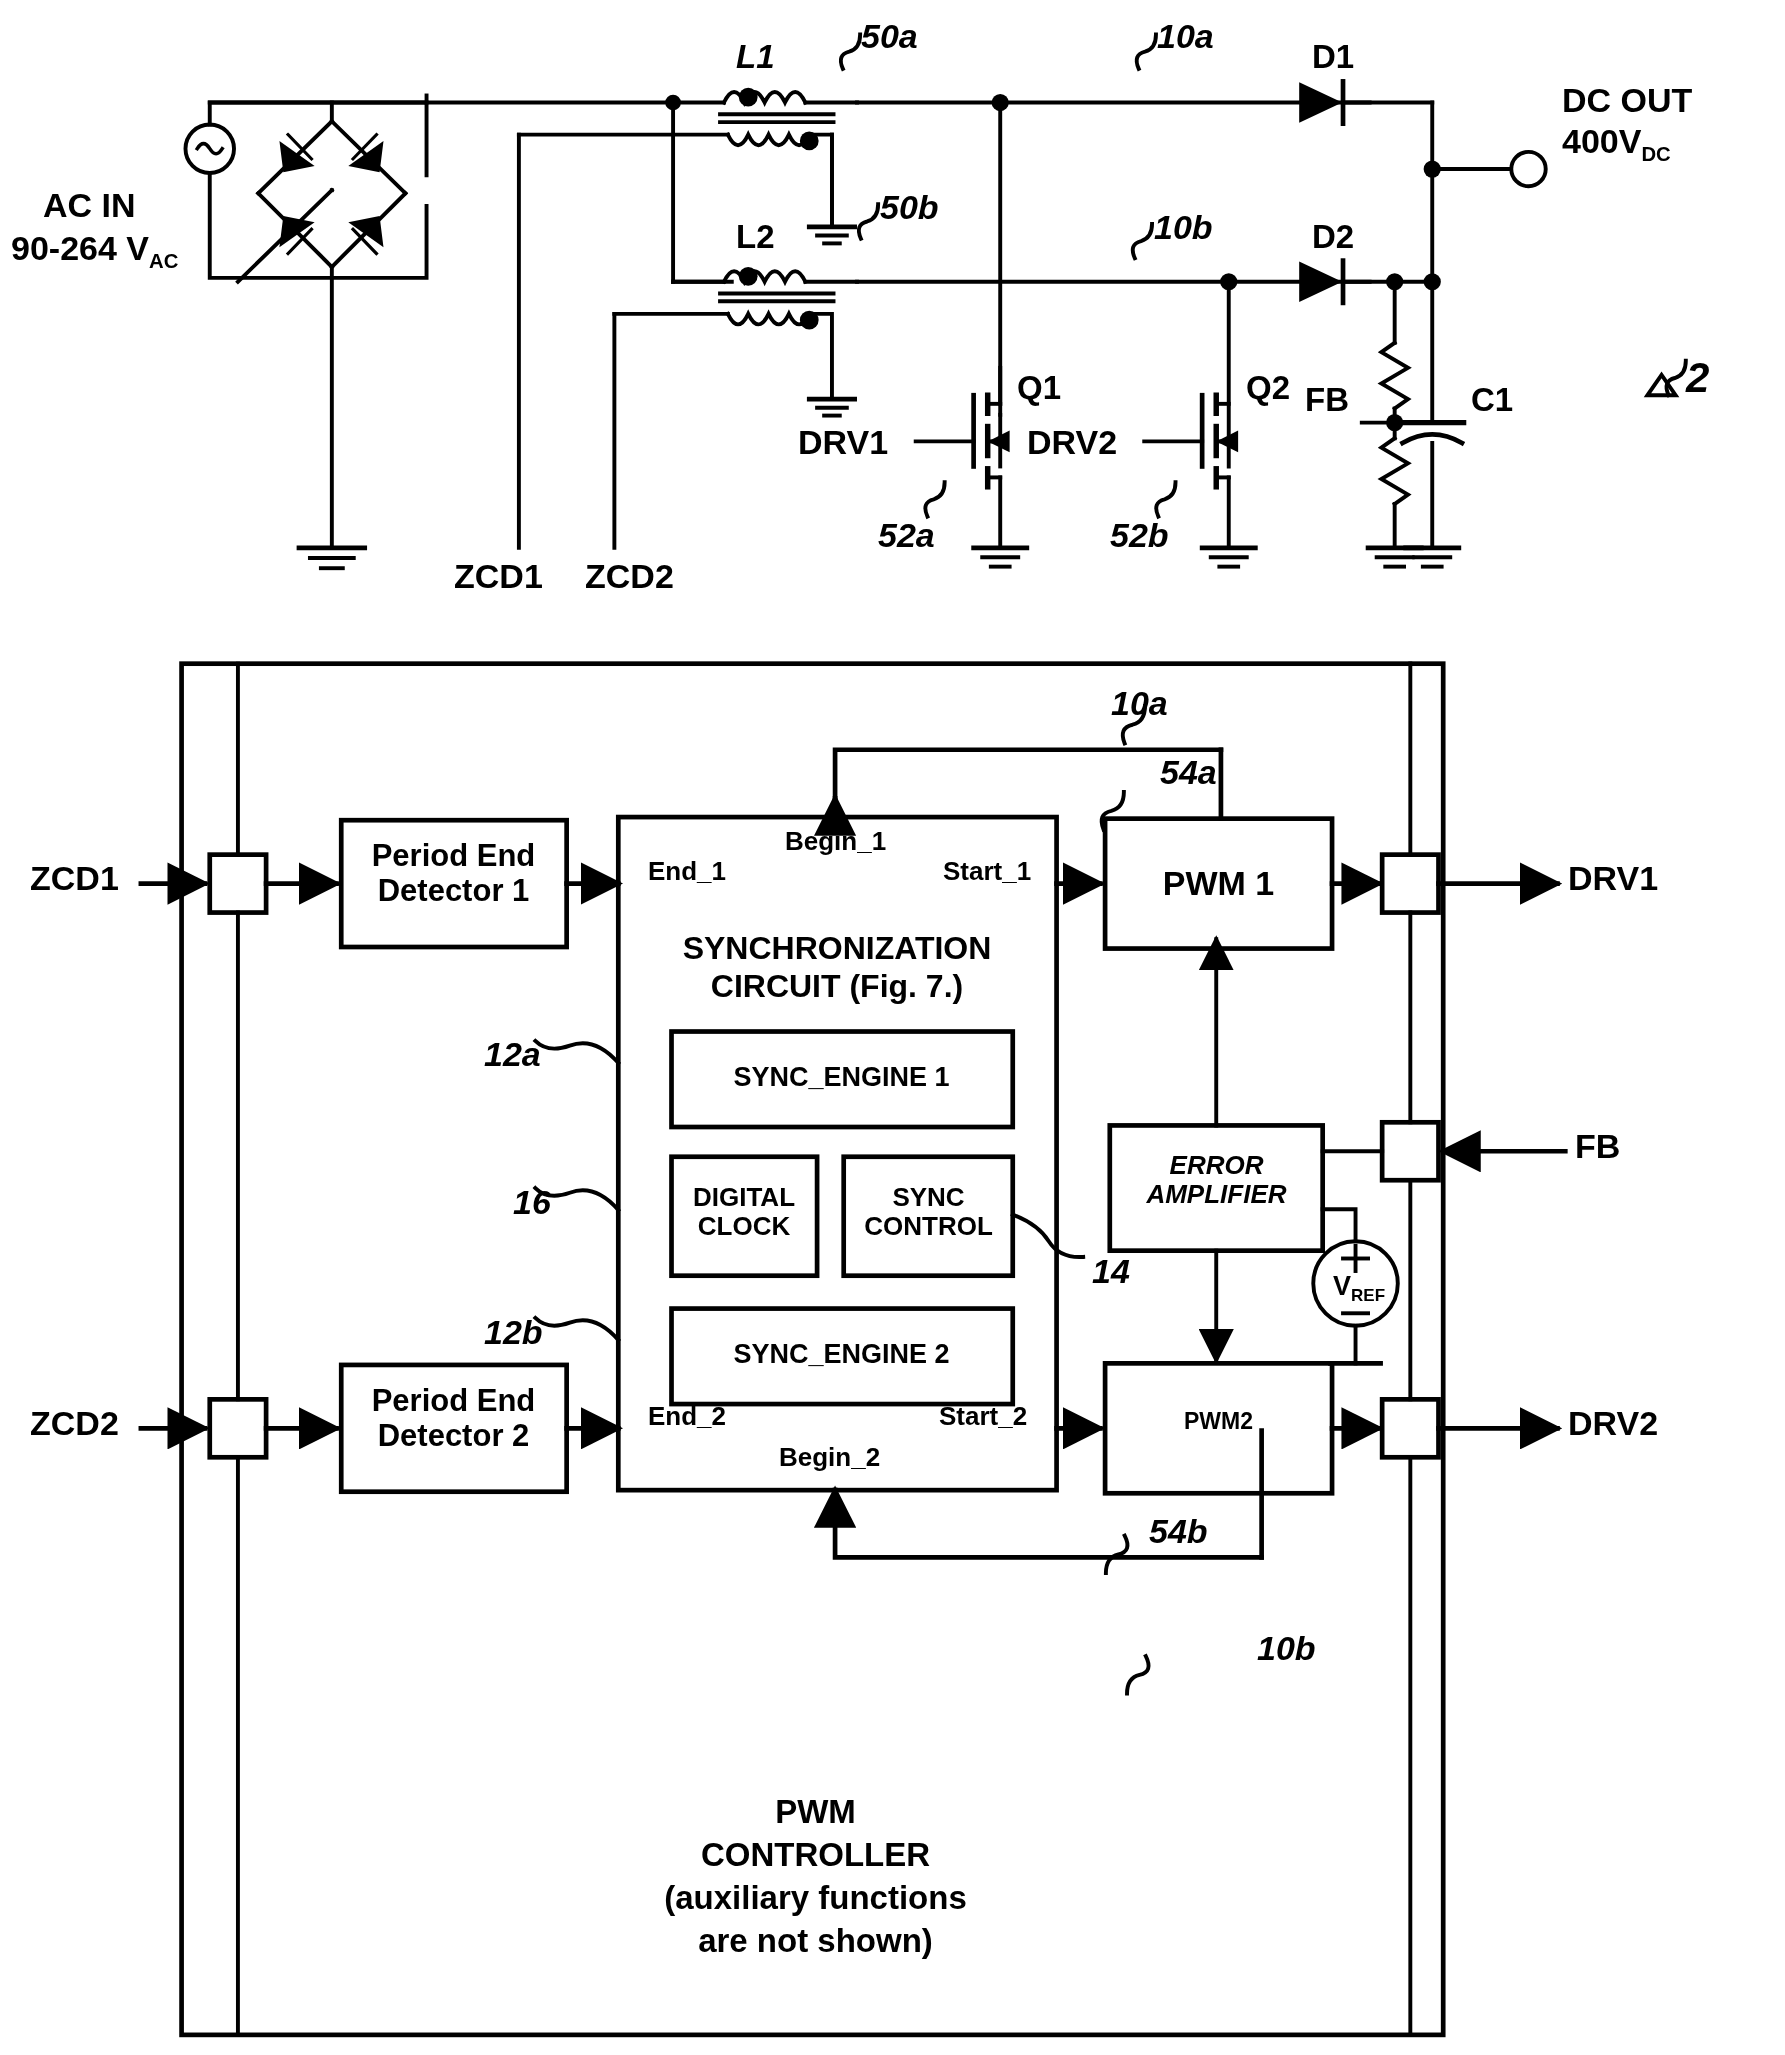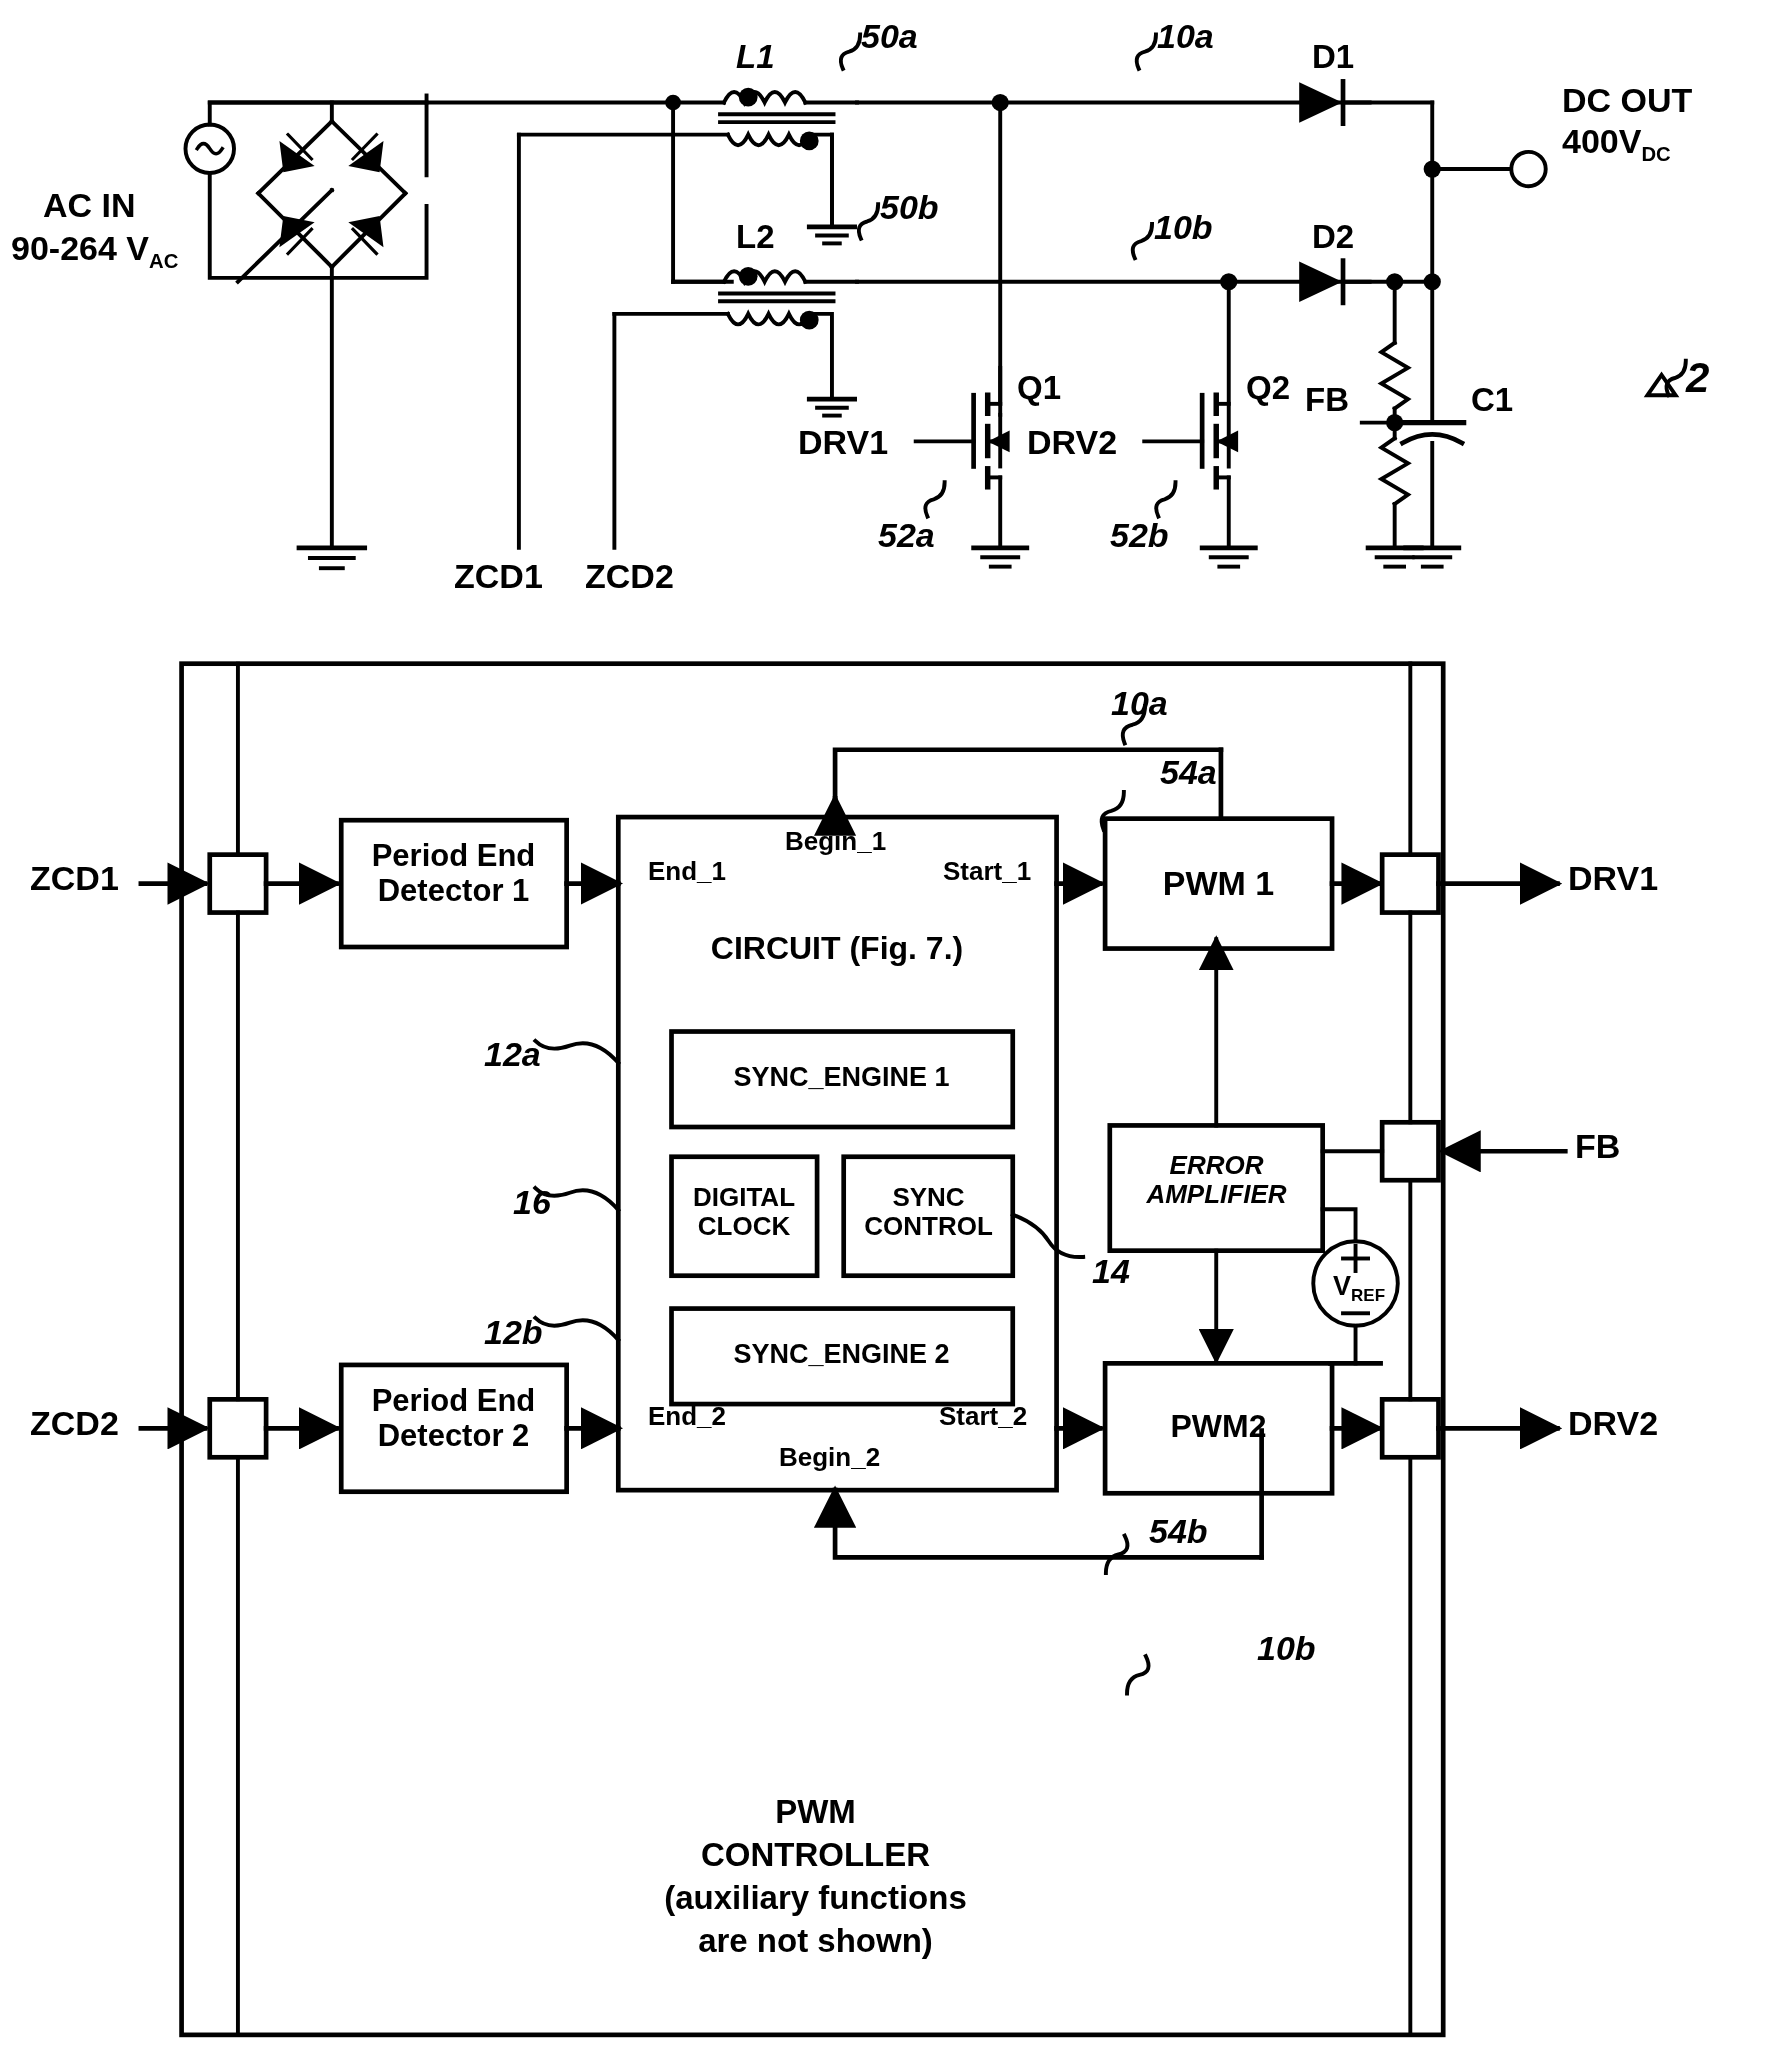--- a/index.html
+++ b/index.html
@@ -355,20 +355,21 @@
 <div class="lbl blk" style="left:341px;top:839px;width:225px;">
   <div>Period End</div>
   <div>Detector 1</div>
 </div>
 <div class="lbl blk" style="left:341px;top:1384px;width:225px;">
   <div>Period End</div>
   <div>Detector 2</div>
 </div>
 
 <div class="lbl blkbig" style="left:618px;top:930px;width:438px;">
+  <div>SYNCHRONIZATION</div>
   <div>CIRCUIT (Fig. 7.)</div>
 </div>
 
 <div class="lbl small" style="left:648px;top:856px;"><span>End_1</span></div>
 <div class="lbl small" style="left:785px;top:826px;"><span>Begin_1</span></div>
 <div class="lbl small" style="left:943px;top:856px;"><span>Start_1</span></div>
 <div class="lbl small" style="left:648px;top:1401px;"><span>End_2</span></div>
 <div class="lbl small" style="left:779px;top:1442px;"><span>Begin_2</span></div>
 <div class="lbl small" style="left:939px;top:1401px;"><span>Start_2</span></div>
 
@@ -382,21 +383,21 @@
   <div>CONTROL</div>
 </div>
 <div class="lbl blk" style="left:671px;top:1339px;width:341px;font-size:27px;"><span>SYNC_ENGINE 2</span></div>
 
 <div class="lbl hand" style="left:484px;top:1035px;"><span>12a</span></div>
 <div class="lbl hand" style="left:513px;top:1183px;"><span>16</span></div>
 <div class="lbl hand" style="left:1092px;top:1252px;"><span>14</span></div>
 <div class="lbl hand" style="left:484px;top:1313px;"><span>12b</span></div>
 
 <div class="lbl blk" style="left:1105px;top:864px;width:227px;font-size:34px;"><span>PWM 1</span></div>
-<div class="lbl blk" style="left:1105px;top:1409px;width:227px;font-size:32px;"><span>PWM2</span></div>
+<div class="lbl blk" style="left:1105px;top:1409px;width:227px;font-size:23px;"><span>PWM2</span></div>
 
 <div class="lbl hand" style="left:1160px;top:753px;"><span>54a</span></div>
 <div class="lbl hand" style="left:1149px;top:1512px;"><span>54b</span></div>
 <div class="lbl hand" style="left:1111px;top:684px;"><span>10a</span></div>
 <div class="lbl hand" style="left:1257px;top:1629px;"><span>10b</span></div>
 
 <div class="lbl blk" style="left:1110px;top:1151px;width:213px;font-size:26px;font-style:italic;">
   <div>ERROR</div>
   <div>AMPLIFIER</div>
 </div>

